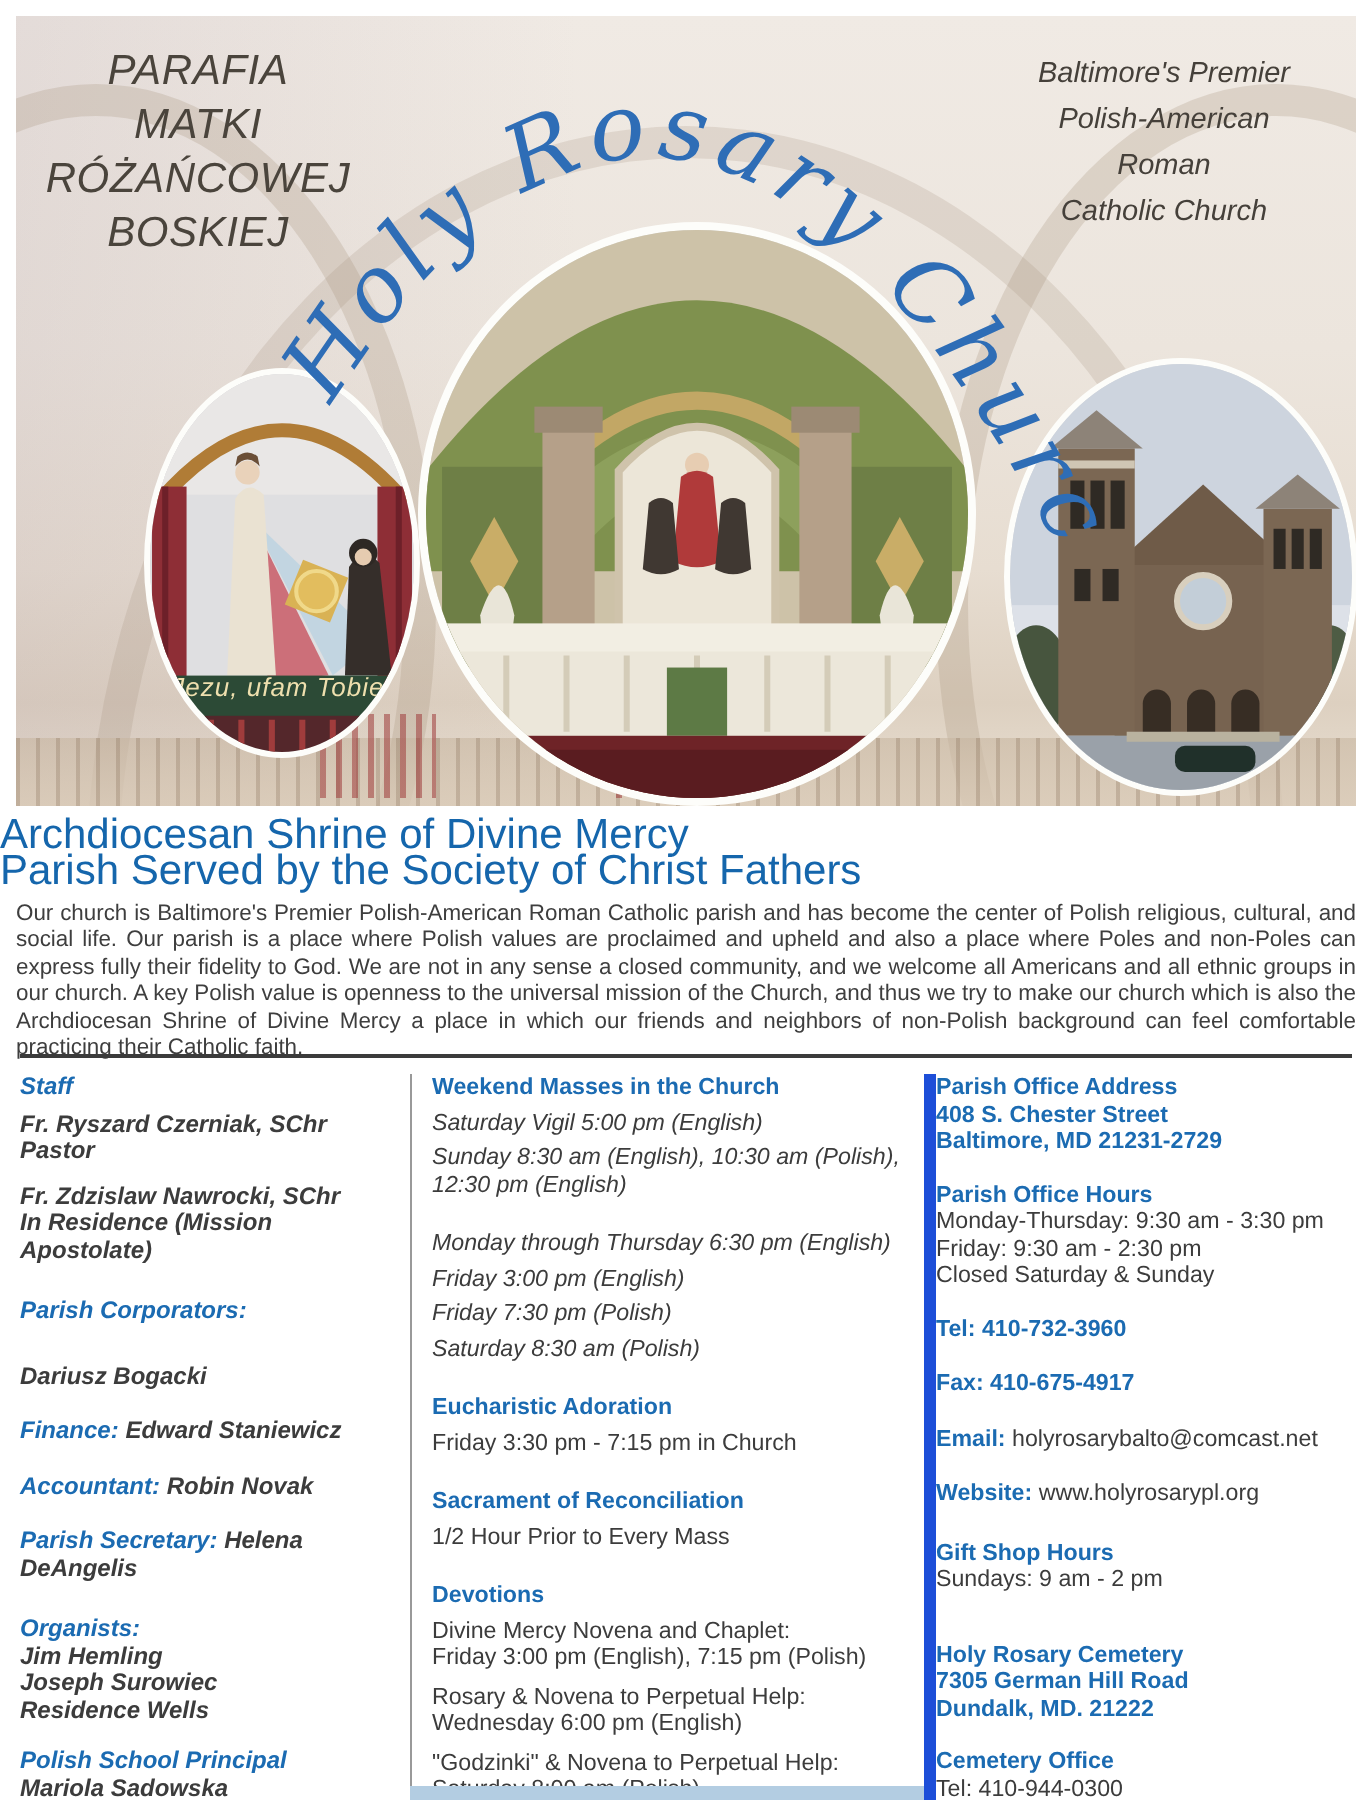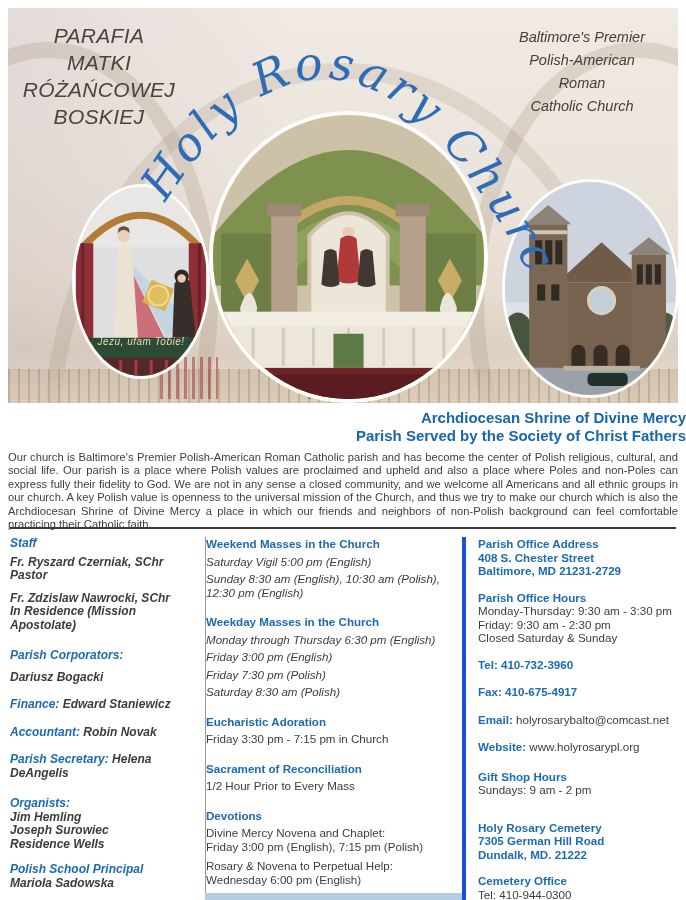--- a/index.html
+++ b/index.html
@@ -31,42 +31,42 @@
     font-style:italic; font-size:14.5px; line-height:23px; color:#45403a; }
 
   .title-svg { position:absolute; left:0; top:0; z-index:4; pointer-events:none; }
 
   .oval { position:absolute; border-radius:50%; overflow:hidden; background:#ddd; }
   .oval svg { display:block; width:100%; height:100%; }
   .oval.o-left   { left:64px;  top:176px; width:138px; height:195px; border:3px solid #fdfdfa; z-index:2; }
   .oval.o-center { left:201px; top:103px; width:279px; height:292px; border:4px solid #fdfdfa; z-index:3; }
   .oval.o-right  { left:494px; top:171px; width:177px; height:219px; border:3px solid #fdfdfa; z-index:2; }
   .mercy-caption { position:absolute; left:0; right:0; top:149px; z-index:5; text-align:center;
-    font-style:italic; font-size:10px; color:#eedfae; letter-spacing:.5px; }
+    font-style:italic; font-size:13px; color:#eedfae; letter-spacing:.5px; }
 
   
-  .shrine { position:absolute; left:0; top:409px; width:100%; text-align:right;
-    color:#1566ac; font-weight:bold; font-size:15px; line-height:17.5px; }
+  .shrine { position:absolute; left:0; top:409px; width:100%; text-align:left;
+    color:#1566ac; font-weight:normal; font-size:21px; line-height:17.5px; }
   .intro { position:absolute; left:8px; top:451px; width:670px; text-align:justify;
     font-size:11.2px; line-height:13.4px; color:#3e3e3e; }
 
   .rule { position:absolute; left:10px; top:527px; width:666px; height:0; border-top:2px solid #3b3b3b; }
 
   
   .columns { position:absolute; left:10px; top:537px; width:666px; height:363px; display:flex; }
   .col { height:100%; }
   .col-staff  { width:195px; padding-right:4px; font-style:italic; font-weight:bold;
     color:#3c3c3c; font-size:12px; line-height:13.5px; }
-  .col-masses { width:257px; border-left:1px solid #999; padding-right:8px;
+  .col-masses { width:257px; border-left:1px solid #999; padding-left:10px; padding-right:8px;
     color:#3c3c3c; font-size:11.6px; line-height:13.5px; }
-  .col-office { width:214px; border-left:4px solid #1d4ed8; padding-left:12px;
+  .col-office { width:214px; border-left:6px solid #1d4ed8; padding-left:0;
     color:#3c3c3c; font-size:11.6px; line-height:13.5px; }
   .h-blue { color:#1b6bb2; font-weight:bold; }
   .col-masses .mass { font-style:italic; }
-  .mb4{margin-bottom:4px}.mb5{margin-bottom:5px}.mb6{margin-bottom:6px}.mb8{margin-bottom:8px}
+  .mb4{margin-bottom:4px}.mb5{margin-bottom:5px}.mb6{margin-bottom:6px}.mb8{margin-bottom:19px}
   .mb9{margin-bottom:9px}.mb12{margin-bottom:12px}.mb13{margin-bottom:13px}.mb14{margin-bottom:14px}
   .mb16{margin-bottom:16px}.mb17{margin-bottom:17px}.mt24{margin-top:24px}
   .cut-band { position:absolute; left:205px; top:893px; width:257px; height:7px; background:#b3cde2; }
 </style>
 </head>
 <body>
 
 <div class="page">
 
   <div class="header">
@@ -250,21 +250,20 @@
       <div>
         <div class="h-blue">Polish School Principal</div>
         <div>Mariola Sadowska</div>
       </div>
     </div>
 
     <div class="col col-masses">
       <div class="h-blue mb4">Weekend Masses in the Church</div>
       <div class="mass mb4">Saturday Vigil 5:00 pm (English)</div>
       <div class="mass mb16">Sunday 8:30 am (English), 10:30 am (Polish), 12:30 pm (English)</div>
-      <div class="h-blue mb4">Weekday Masses in the Church</div>
       <div class="mass mb4">Monday through Thursday 6:30 pm (English)</div>
       <div class="mass mb4">Friday 3:00 pm (English)</div>
       <div class="mass mb4">Friday 7:30 pm (Polish)</div>
       <div class="mass mb16">Saturday 8:30 am (Polish)</div>
       <div class="h-blue mb4">Eucharistic Adoration</div>
       <div class="mb16">Friday 3:30 pm - 7:15 pm in Church</div>
       <div class="h-blue mb4">Sacrament of Reconciliation</div>
       <div class="mb16">1/2 Hour Prior to Every Mass</div>
       <div class="h-blue mb4">Devotions</div>
       <div>Divine Mercy Novena and Chaplet:</div>

